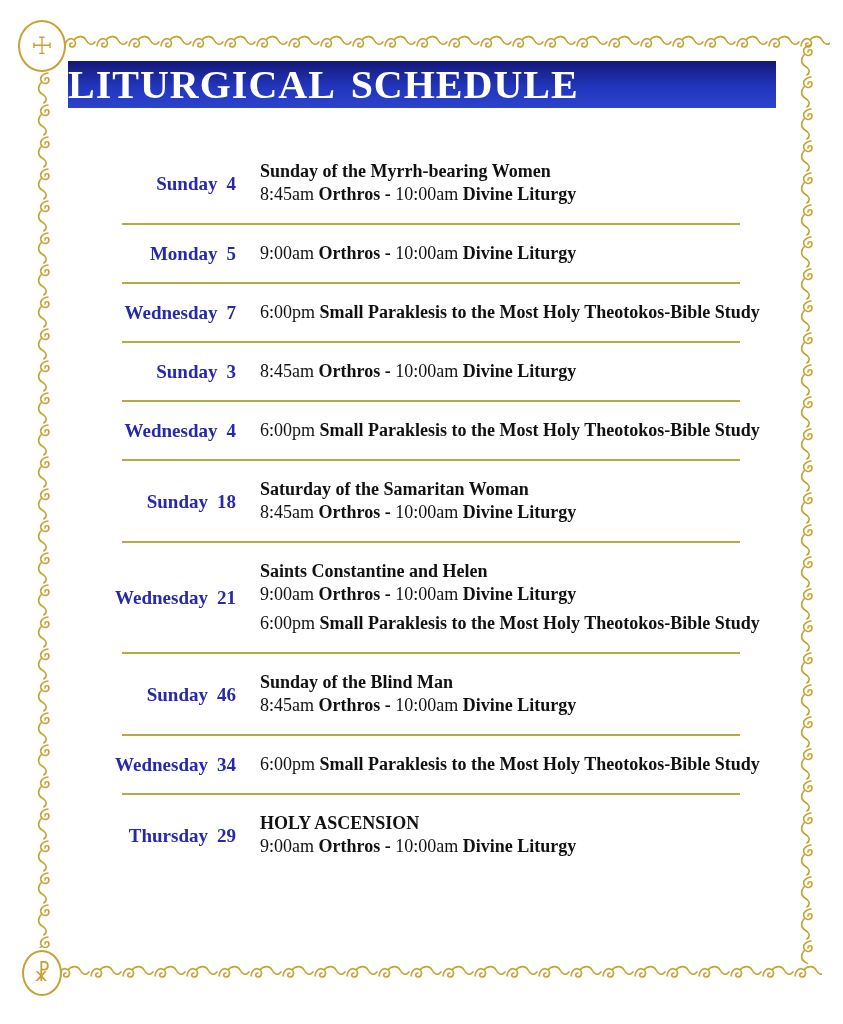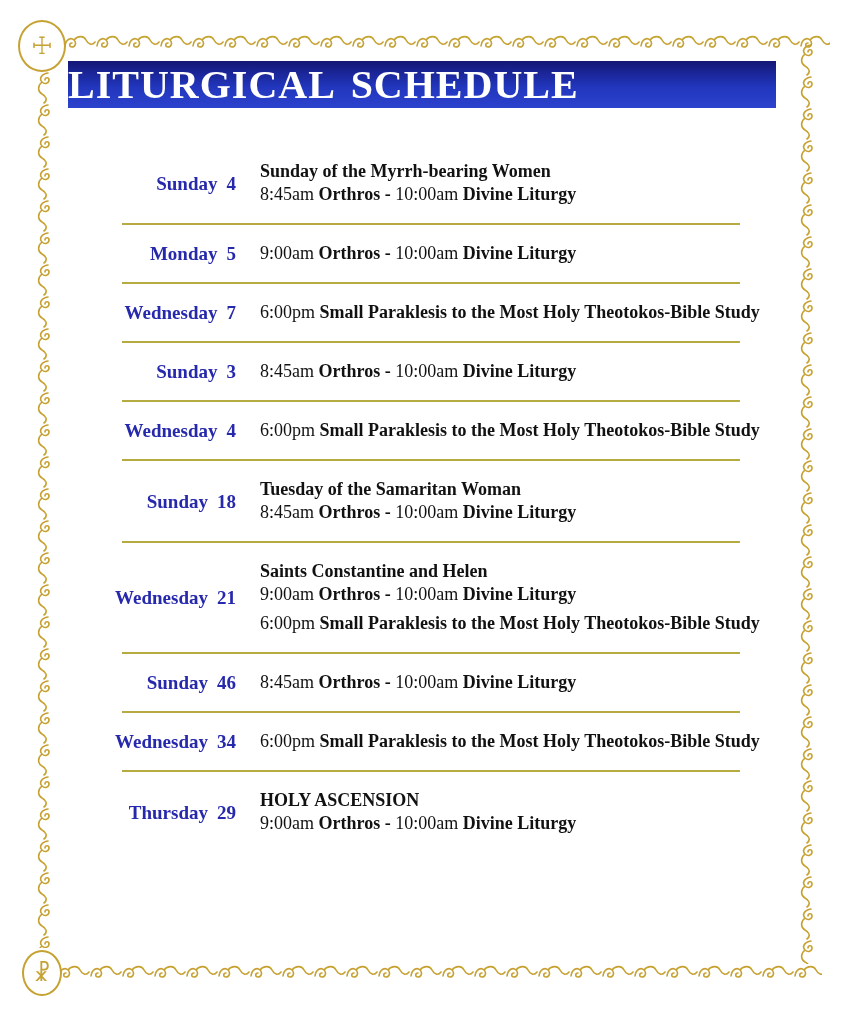--- a/index.html
+++ b/index.html
@@ -413,37 +413,38 @@
       <div class="row">
         <div class="row-date"><span>Wednesday</span><span class="date-num">4</span></div>
         <div class="row-lines">
           <div class="event-line"><span>6:00pm </span><span class="b">Small Paraklesis to the Most Holy Theotokos-Bible Study</span></div>
         </div>
       </div>
       <div class="divider"></div>
       <div class="row">
         <div class="row-date"><span>Sunday</span><span class="date-num">18</span></div>
         <div class="row-lines">
-          <div class="event-line"><span class="b">Tuesday of the Samaritan Woman</span></div>
+          <div class="event-line"><span class="b">Saturday of the Samaritan Woman</span></div>
           <div class="event-line"><span>8:45am </span><span class="b">Orthros - </span><span>10:00am </span><span class="b">Divine Liturgy</span></div>
         </div>
       </div>
       <div class="divider"></div>
       <div class="row">
         <div class="row-date"><span>Wednesday</span><span class="date-num">21</span></div>
         <div class="row-lines">
           <div class="event-line"><span class="b">Saints Constantine and Helen</span></div>
           <div class="event-line"><span>9:00am </span><span class="b">Orthros - </span><span>10:00am </span><span class="b">Divine Liturgy</span></div>
           <div class="event-line gap-above"><span>6:00pm </span><span class="b">Small Paraklesis to the Most Holy Theotokos-Bible Study</span></div>
         </div>
       </div>
       <div class="divider"></div>
       <div class="row">
         <div class="row-date"><span>Sunday</span><span class="date-num">46</span></div>
         <div class="row-lines">
+          <div class="event-line"><span class="b">Sunday of the Blind Man</span></div>
           <div class="event-line"><span>8:45am </span><span class="b">Orthros - </span><span>10:00am </span><span class="b">Divine Liturgy</span></div>
         </div>
       </div>
       <div class="divider"></div>
       <div class="row">
         <div class="row-date"><span>Wednesday</span><span class="date-num">34</span></div>
         <div class="row-lines">
           <div class="event-line"><span>6:00pm </span><span class="b">Small Paraklesis to the Most Holy Theotokos-Bible Study</span></div>
         </div>
       </div>

